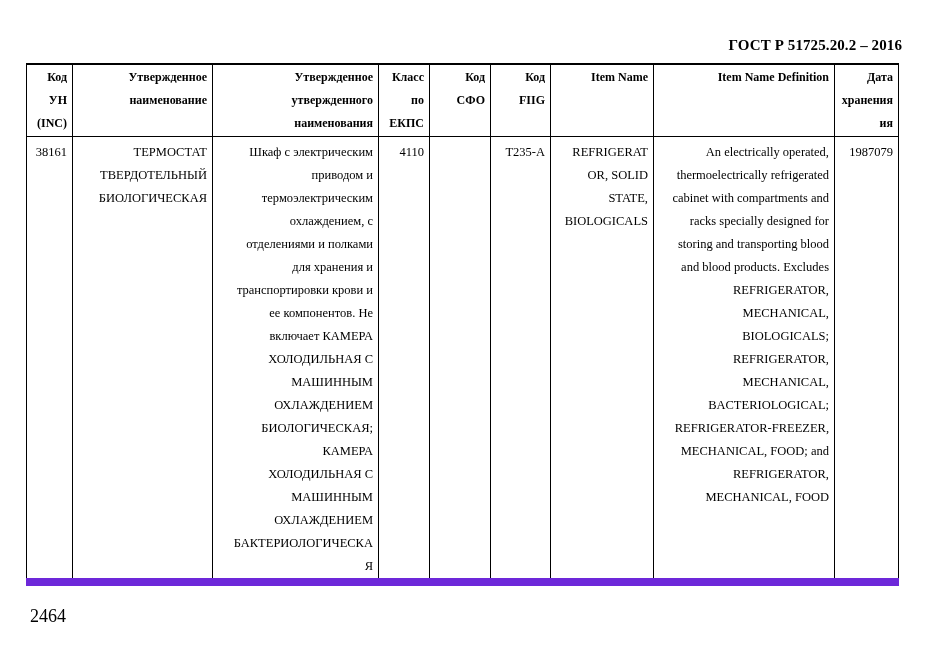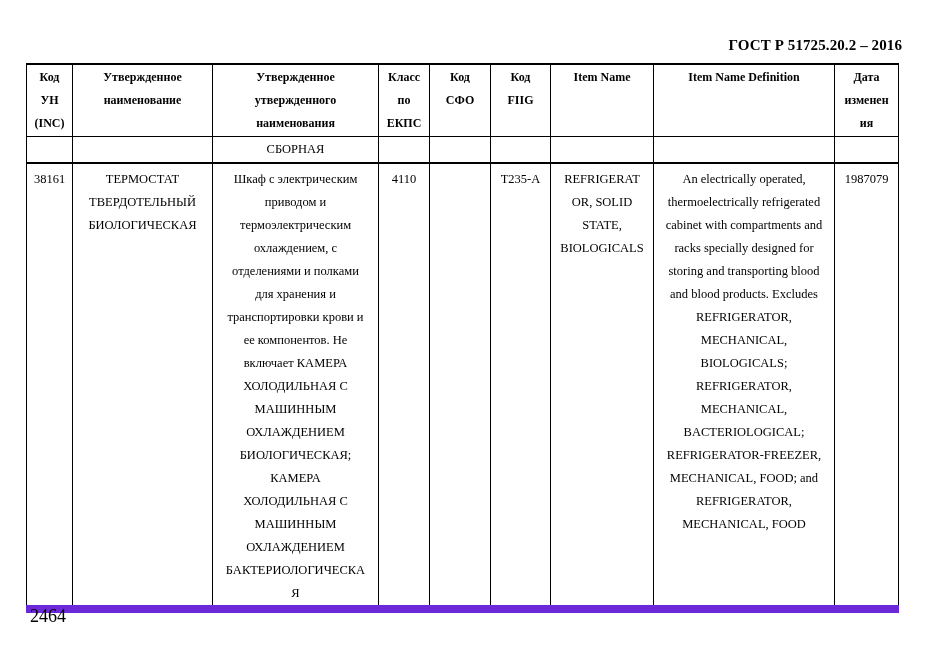--- a/index.html
+++ b/index.html
@@ -32,21 +32,21 @@
       width: 872px;
     }
     table.gost td, table.gost th {
       border: 1.5px solid #000;
       vertical-align: top;
       padding: 1px 5px 0 5px;
       font-size: 12.5px;
       line-height: 23px;
       word-wrap: break-word;
       overflow-wrap: break-word;
-      text-align: center;
+      text-align: right;
     }
     table.gost th {
       font-weight: bold;
       font-size: 12px;
     }
     table.gost tr.head-row th {
       height: 70px;
       border-top: 2px solid #000;
     }
     table.gost tr.cont-row td {
@@ -116,38 +116,25 @@
       <span class="cell-line">FIIG</span>
     </th>
     <th>
       <span class="cell-line">Item Name</span>
     </th>
     <th>
       <span class="cell-line">Item Name Definition</span>
     </th>
     <th>
       <span class="cell-line">Дата</span>
-      <span class="cell-line">изменен</span>
+      <span class="cell-line">хранения</span>
       <span class="cell-line">ия</span>
     </th>
   </tr>
 
-  <tr class="cont-row">
-    <td></td>
-    <td></td>
-    <td>
-      <span class="cell-line">СБОРНАЯ</span>
-    </td>
-    <td></td>
-    <td></td>
-    <td></td>
-    <td></td>
-    <td></td>
-    <td></td>
-  </tr>
 
   <tr class="main-row">
     <td>38161</td>
     <td>
       <span class="cell-line">ТЕРМОСТАТ</span>
       <span class="cell-line">ТВЕРДОТЕЛЬНЫЙ</span>
       <span class="cell-line">БИОЛОГИЧЕСКАЯ</span>
     </td>
     <td>
       <span class="cell-line">Шкаф с электрическим</span>

